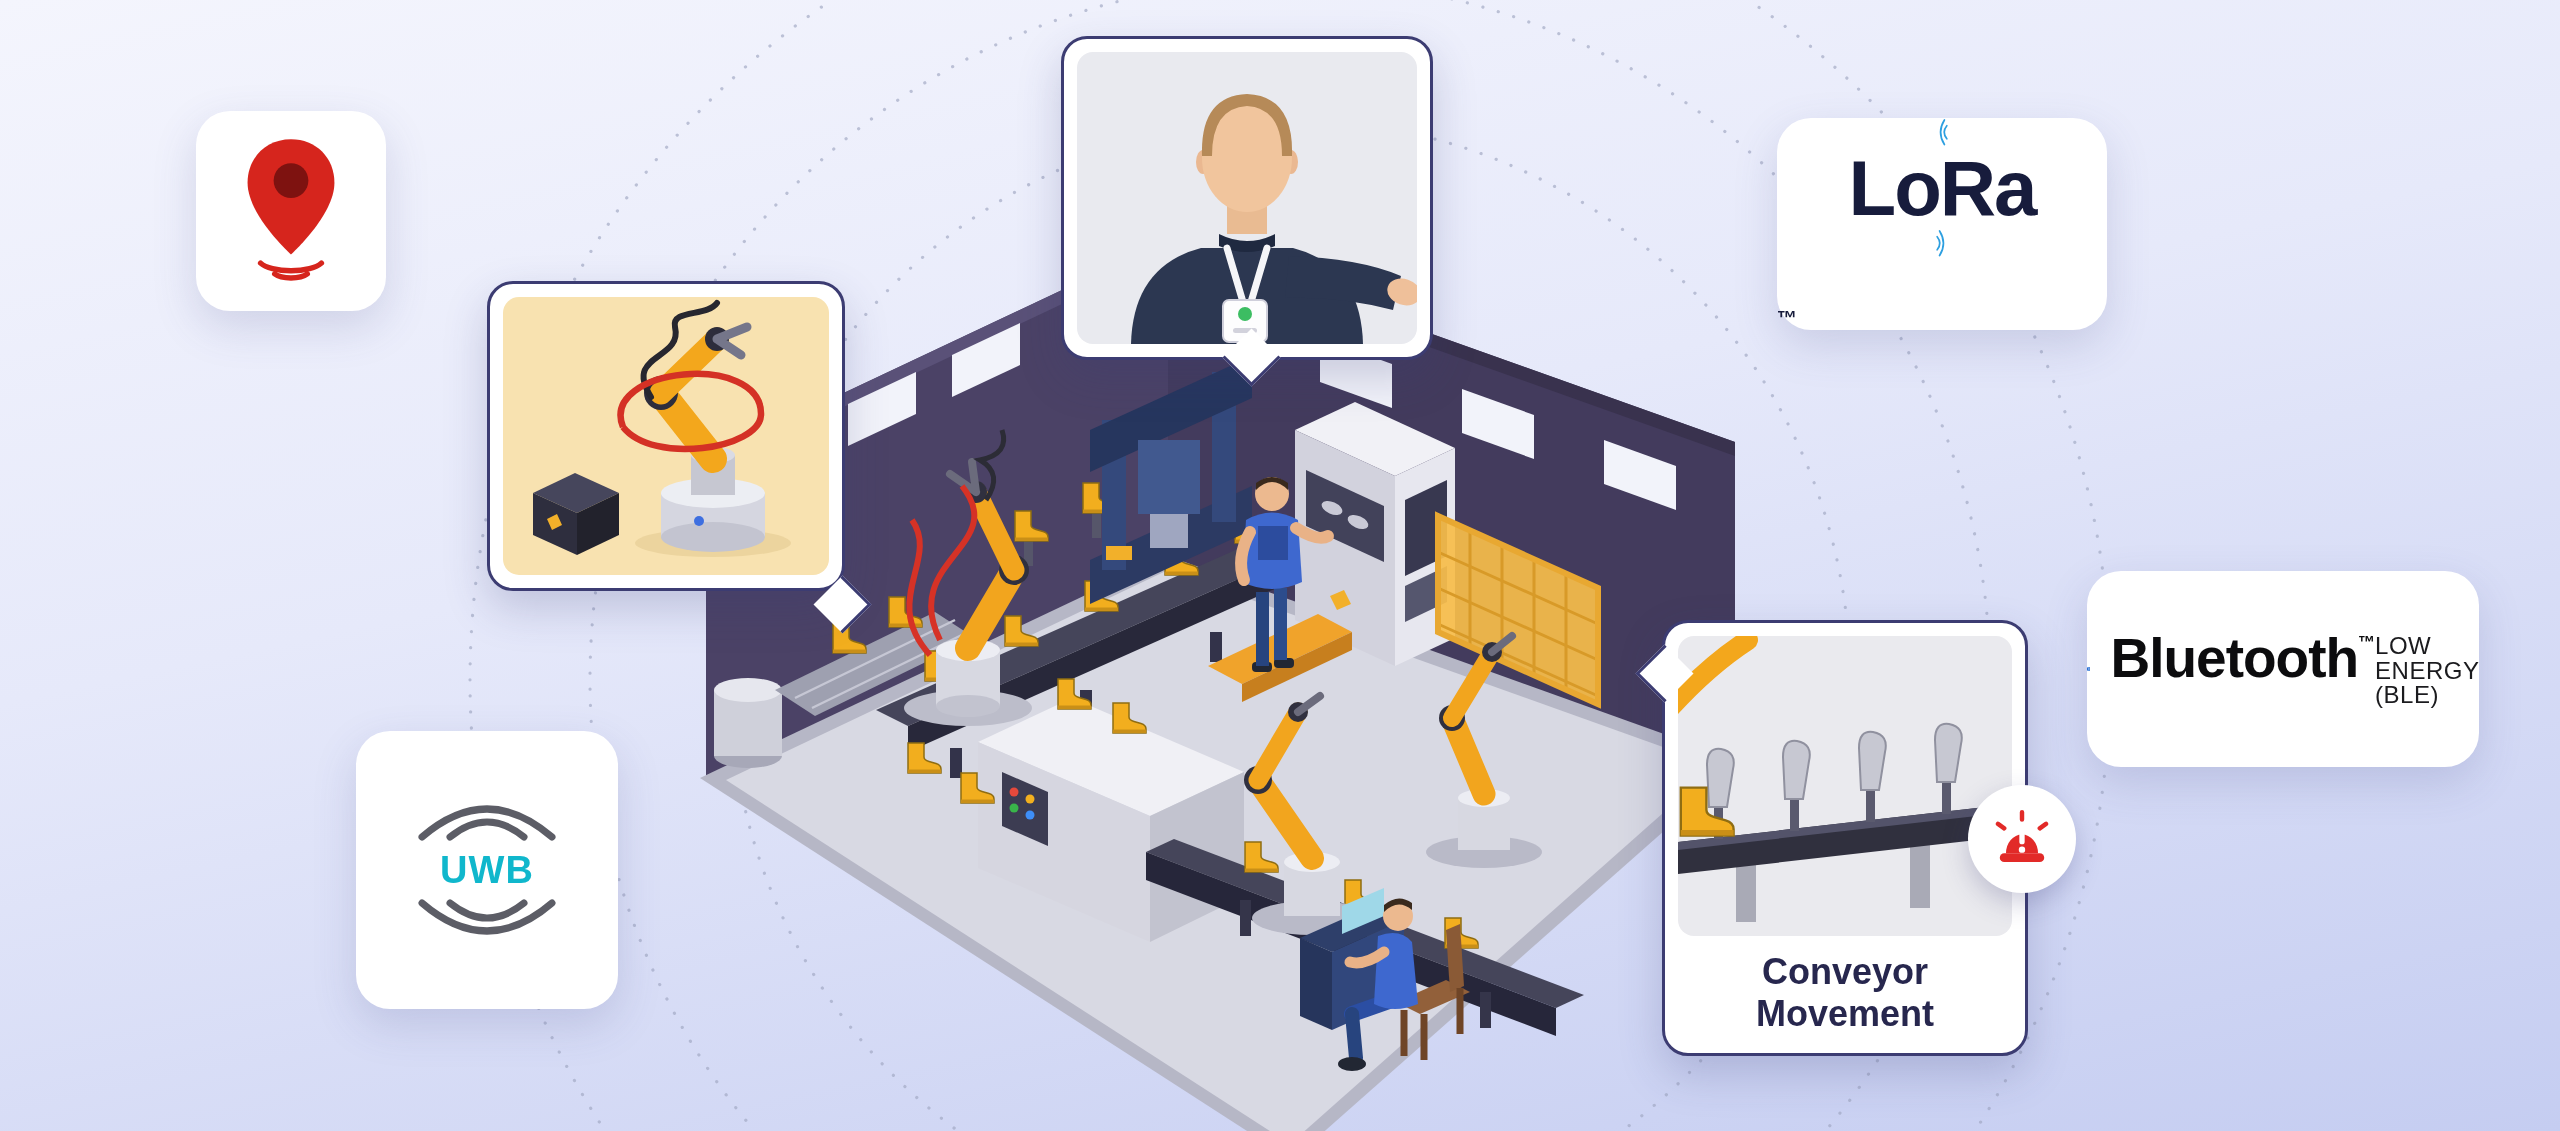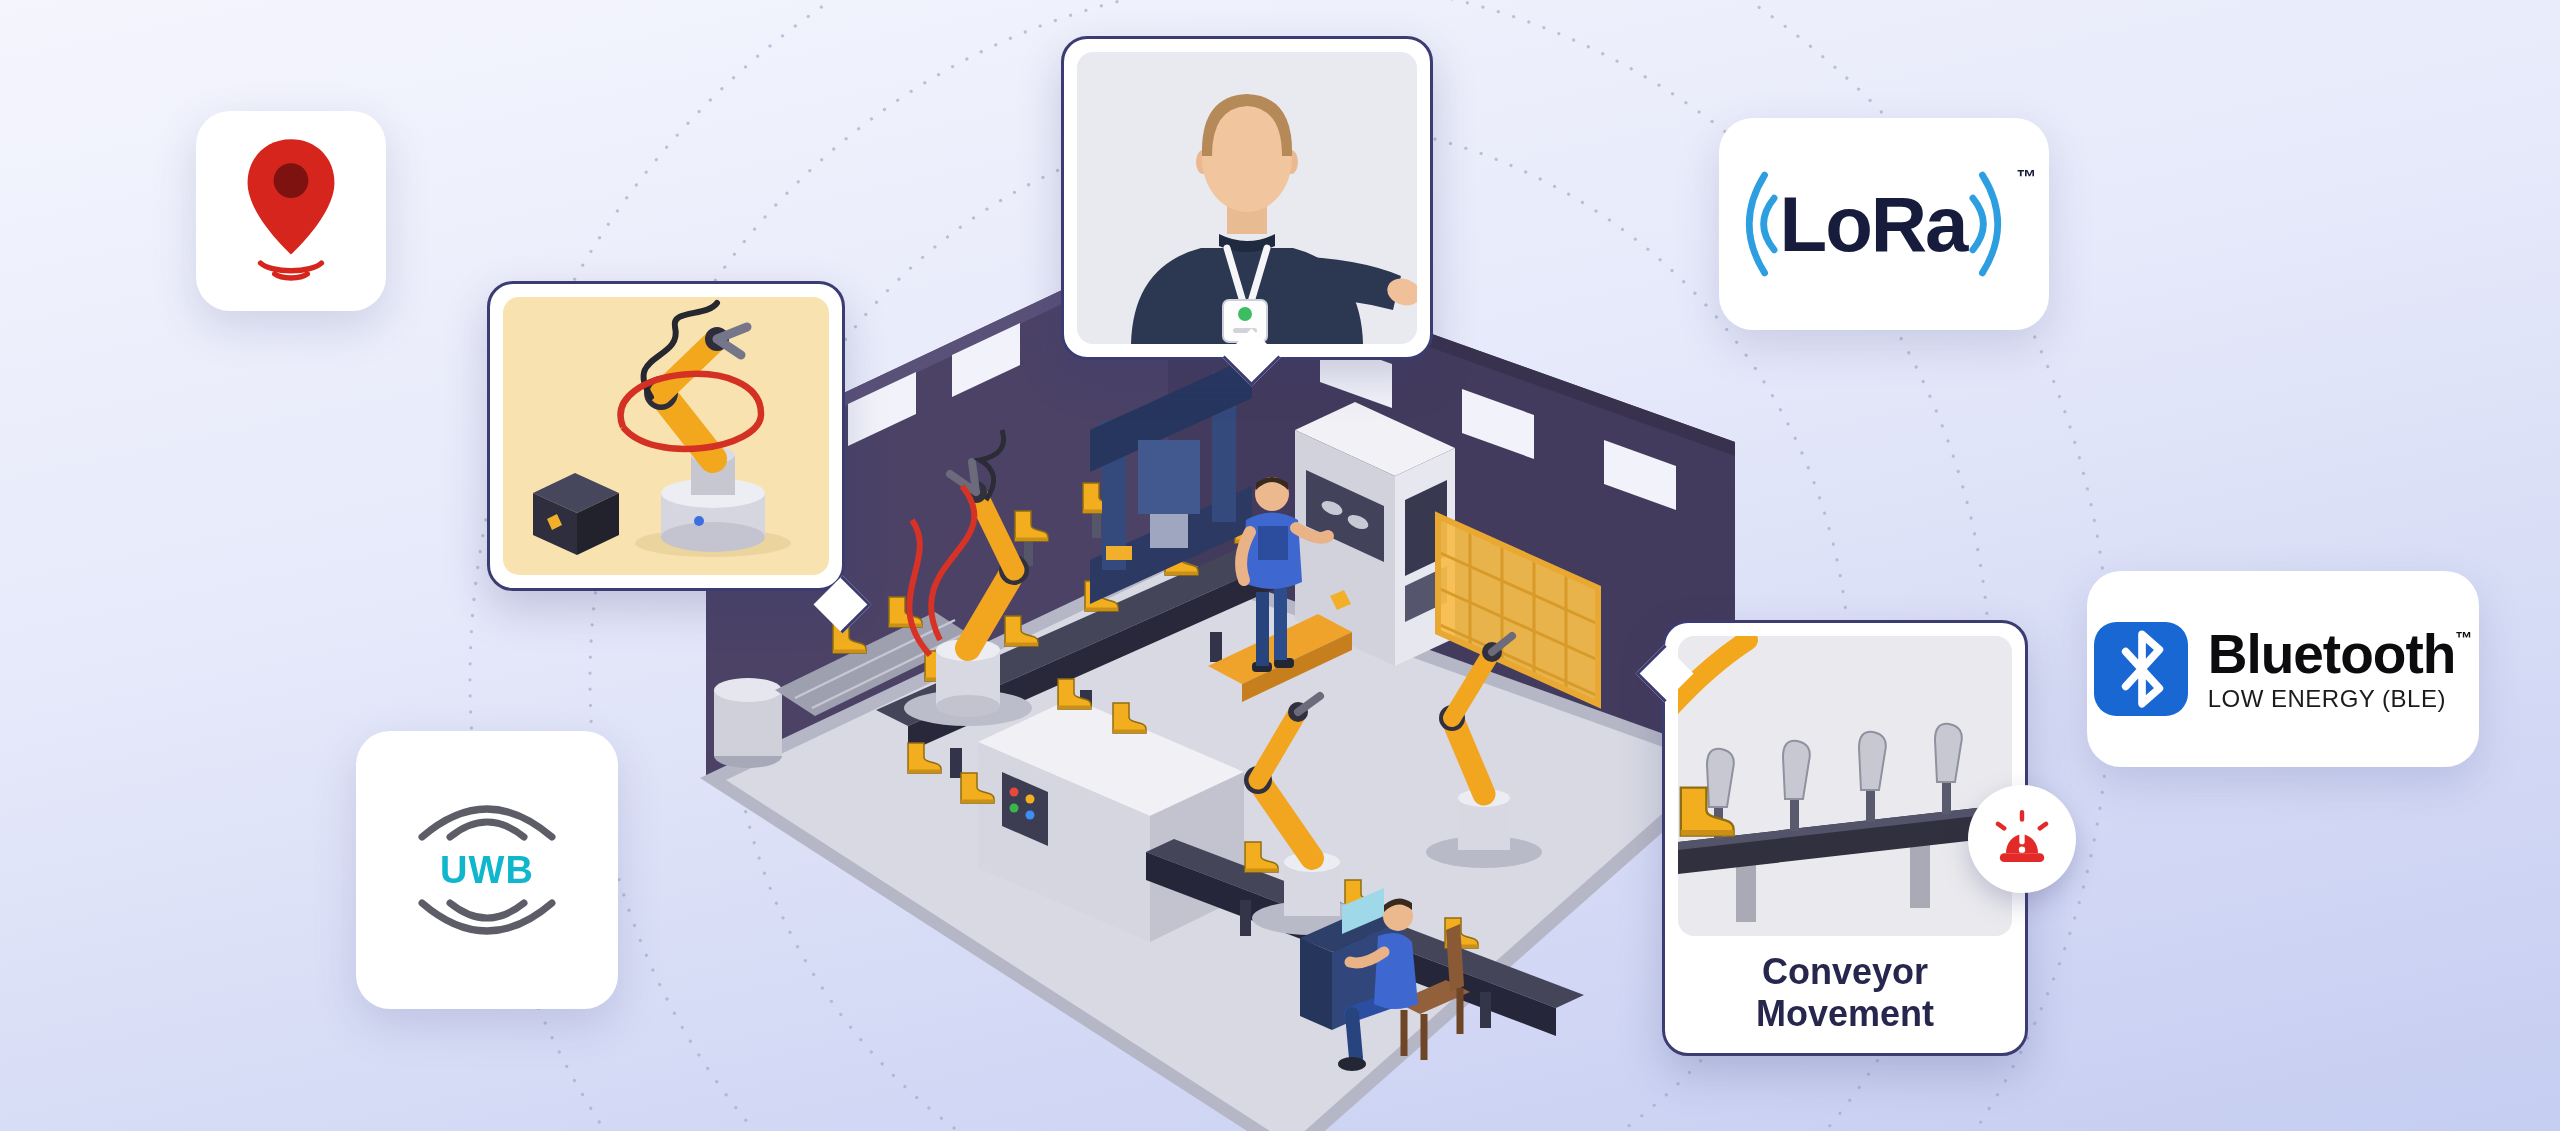--- a/index.html
+++ b/index.html
@@ -11,27 +11,27 @@
   svg{display:block;}
   .scene{position:absolute;left:0;top:0;}
 
   
   .tcard{
     position:absolute;background:#ffffff;border-radius:34px;
     box-shadow:0 16px 44px rgba(70,80,140,.18);
     display:flex;align-items:center;justify-content:center;
   }
   .badge-loc{left:196px;top:111px;width:190px;height:200px;}
-  .badge-lora{left:1719px;top:118px;width:330px;height:212px;gap:2px;}
+  .badge-lora{left:1777px;top:118px;width:330px;height:212px;gap:2px;flex-direction:column;}
   .badge-bt{left:2087px;top:571px;width:392px;height:196px;gap:20px;}
   .badge-uwb{left:356px;top:731px;width:262px;height:278px;flex-direction:column;gap:10px;}
 
   .lora-word{font-size:78px;font-weight:bold;color:#171c3c;letter-spacing:-2px;line-height:1;}
   .lora-tm{font-size:20px;font-weight:bold;color:#171c3c;align-self:flex-start;margin-top:48px;}
-  .bt-text{display:flex;flex-direction:column;line-height:1.04;}
+  .bt-text{display:flex;line-height:1.04;}
   .bt-row{display:flex;align-items:flex-start;}
   .bt-word{font-size:55px;font-weight:bold;color:#0c0c0e;letter-spacing:-1px;}
   .bt-tm{font-size:17px;font-weight:bold;color:#0c0c0e;margin-top:4px;}
   .bt-sub{font-size:24px;font-weight:400;color:#1b1b1e;letter-spacing:.5px;margin-top:4px;}
   .uwb-word{font-size:38px;font-weight:bold;color:#10b7cc;letter-spacing:1px;line-height:1;}
 
   
   .callout{
     position:absolute;background:#ffffff;border:3px solid #3c3c72;border-radius:26px;
     padding:13px;box-shadow:0 18px 44px rgba(55,60,120,.22);

